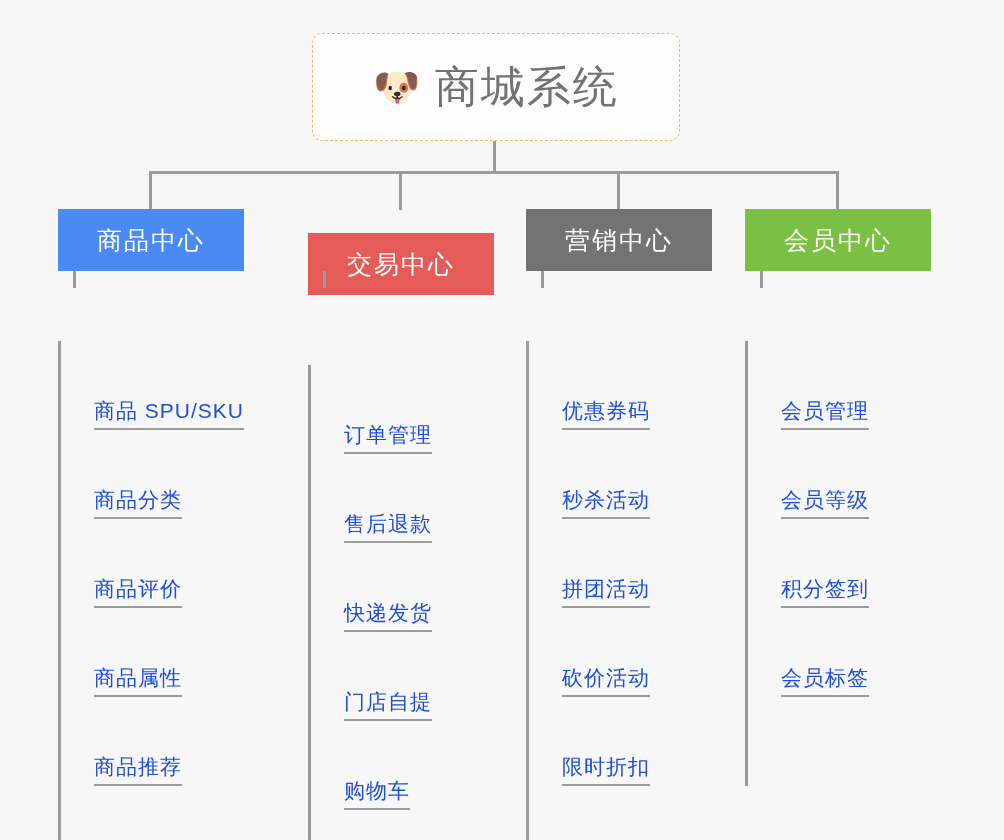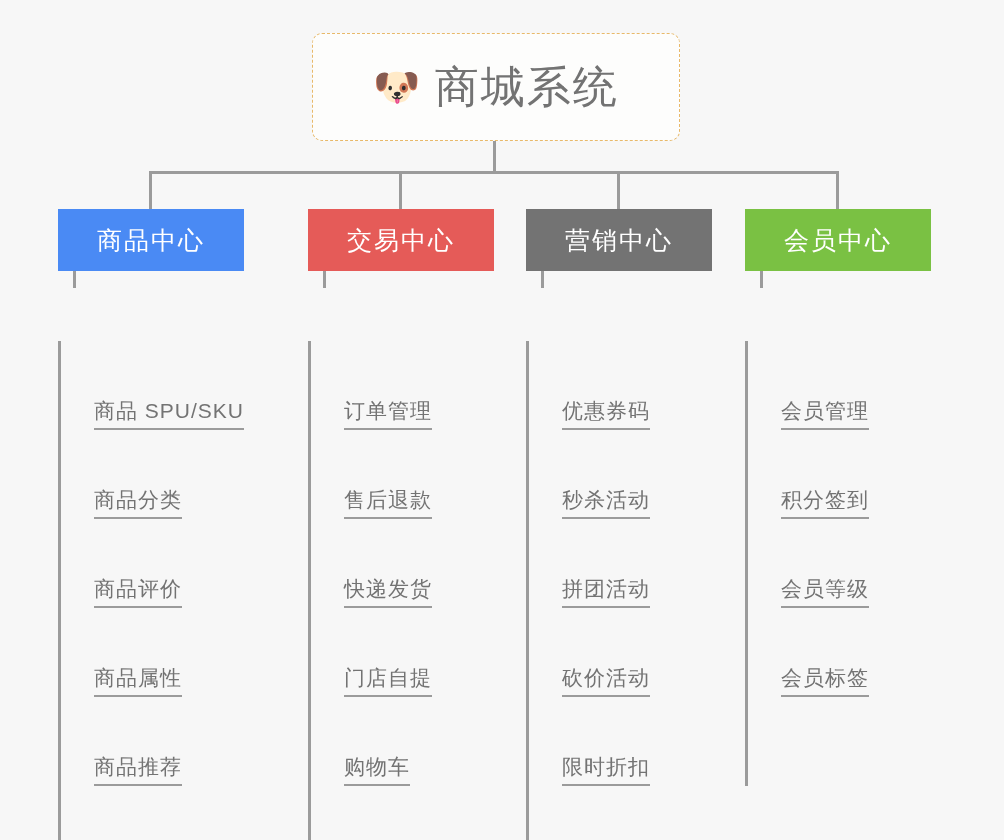--- a/index.html
+++ b/index.html
@@ -94,21 +94,21 @@
     border-radius: 0;
     display: flex;
     align-items: center;
     justify-content: center;
     color: #ffffff;
     font-size: 25px;
     letter-spacing: 2px;
     white-space: nowrap;
   }
   .col-header.blue   { background: #4a8af4; }
-  .col-header.red    { background: #e55b58; }
+  .col-header.red    { background: #e55b58; margin-top: 24px; }
   .col-header.orange { background: #737373; }
   .col-header.green  { background: #7ac143; }
 
   
   .col-stem {
     position: absolute;
     left: 15px;
     top: 62px;
     width: 3px;
     height: 17px;
@@ -126,21 +126,21 @@
   .leaf-item {
     height: 89px;
     display: flex;
     align-items: flex-end;
     padding-left: 18px;
     box-sizing: border-box;
   }
   .leaf-label {
     display: inline-block;
     font-size: 21px;
-    color: #737373;
+    color: #1d4ed8;
     letter-spacing: 1px;
     white-space: nowrap;
     padding-bottom: 6px;
     border-bottom: 2px solid #9b9b9b;
     line-height: 1.1;
   }
 </style>
 </head>
 <body>
 
@@ -228,25 +228,25 @@
   </div>
 
   <div class="column c4">
     <div class="col-header green">会员中心</div>
     <div class="col-stem"></div>
     <div class="leaf-list">
       <div class="leaf-item">
           <span class="leaf-label">会员管理</span>
         </div>
       <div class="leaf-item">
+          <span class="leaf-label">会员等级</span>
+        </div>
+      <div class="leaf-item">
           <span class="leaf-label">积分签到</span>
         </div>
       <div class="leaf-item">
-          <span class="leaf-label">会员等级</span>
-        </div>
-      <div class="leaf-item">
           <span class="leaf-label">会员标签</span>
         </div>
       <div class="leaf-item"></div>
     </div>
   </div>
 
 </div>
 
 </body></html>

